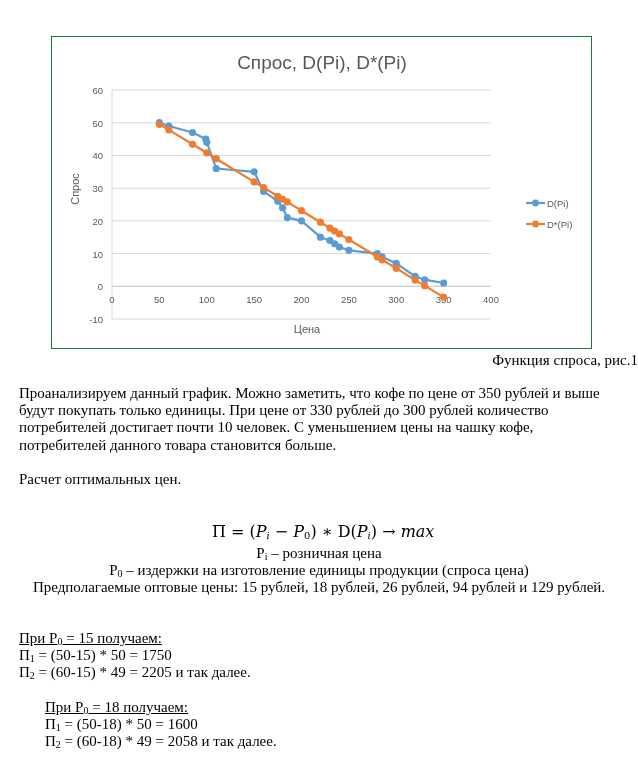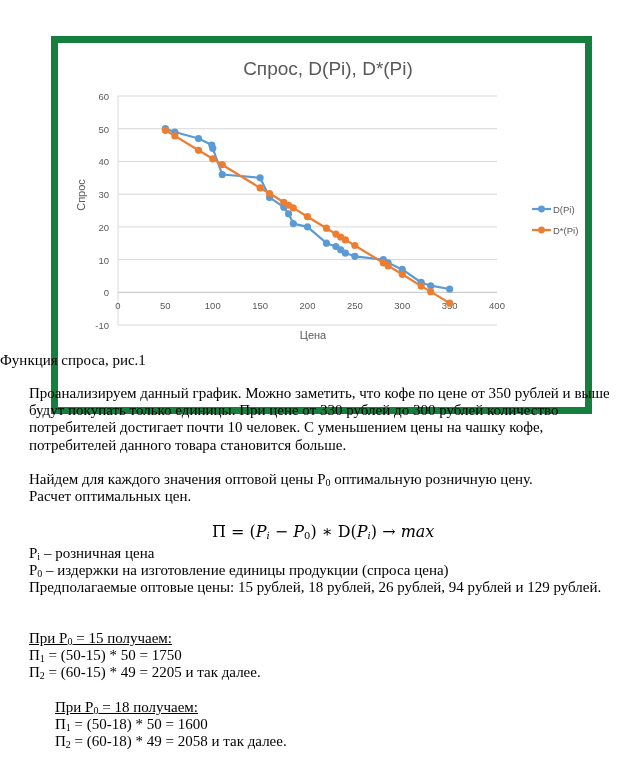--- a/index.html
+++ b/index.html
@@ -1,21 +1,21 @@
 <!DOCTYPE html>
 <html><head>
 <meta charset="utf-8">
 <style>
   html, body { margin:0; padding:0; background:#ffffff; }
   body { width:638px; height:763px; position:relative; overflow:hidden; font-family:"Liberation Serif", serif; color:#000; }
-  #chart-frame { position:absolute; left:51px; top:36px; width:541px; height:378px; border:7px solid #15803d; box-sizing:border-box; background:#fff; }
+  #chart-frame { position:absolute; left:51px; top:36px; width:541px; height:313px; border:1px solid #15803d; box-sizing:border-box; background:#fff; }
   #chart-svg { position:absolute; left:0; top:0; }
   .chart-font { font-family:"Liberation Sans", sans-serif; }
-  .caption { position:absolute; left:0; width:638px; top:352px; text-align:left; font-size:15px; }
-  .para { position:absolute; left:29px; width:600px; font-size:15px; line-height:17.2px;font-family:Liberation Serif, serif; }
+  .caption { position:absolute; left:0; width:638px; top:352px; text-align:right; font-size:15px; }
+  .para { position:absolute; left:19px; width:600px; font-size:15px; line-height:17.2px;font-family:Liberation Serif, serif; }
   .line { white-space:nowrap; }
   .formula { position:absolute; left:212px; top:522px; font-size:16px; font-family:"DejaVu Serif", serif; }
   .formula i { font-style:italic; }
   .u { text-decoration:underline; }
   sub { font-size:10px; vertical-align:-2px; line-height:0; }
 </style>
 </head>
 <body>
 
 <div id="chart-frame">
@@ -126,27 +126,26 @@
 <div class="caption">Функция спроса, рис.1</div>
 
 <div class="para" style="top:385px;">
   <div class="line">Проанализируем данный график. Можно заметить, что кофе по цене от 350 рублей и выше</div>
   <div class="line">будут покупать только единицы. При цене от 330 рублей до 300 рублей количество</div>
   <div class="line">потребителей достигает почти 10 человек. С уменьшением цены на чашку кофе,</div>
   <div class="line">потребителей данного товара становится больше.</div>
 </div>
 
 <div class="para" style="top:471px;">
-  <div class="line"><span>Найдем для каждого значения оптовой цены P</span><sub>0</sub><span> оптимальную розничную цену.</span></div>
   <div class="line">Расчет оптимальных цен.</div>
 </div>
 
 <div class="formula"><span>Π = (</span><i>P</i><sub><i>i</i></sub><span> − </span><i>P</i><sub>0</sub><span>) ∗ D(</span><i>P</i><sub><i>i</i></sub><span>) → </span><i>max</i></div>
 
-<div class="para" style="top:545px;">
+<div class="para" style="top:545px;text-align:center;">
   <div class="line"><span>P</span><sub>i</sub><span> – розничная цена</span></div>
   <div class="line"><span>P</span><sub>0</sub><span> – издержки на изготовление единицы продукции (спроса цена)</span></div>
   <div class="line">Предполагаемые оптовые цены: 15 рублей, 18 рублей, 26 рублей, 94 рублей и 129 рублей.</div>
 </div>
 
 <div class="para" style="top:630px;">
   <div class="line u"><span>При P</span><sub>0</sub><span> = 15 получаем:</span></div>
   <div class="line"><span>Π</span><sub>1</sub><span> = (50-15) * 50 = 1750</span></div>
   <div class="line"><span>Π</span><sub>2</sub><span> = (60-15) * 49 = 2205 и так далее.</span></div>
 </div>

